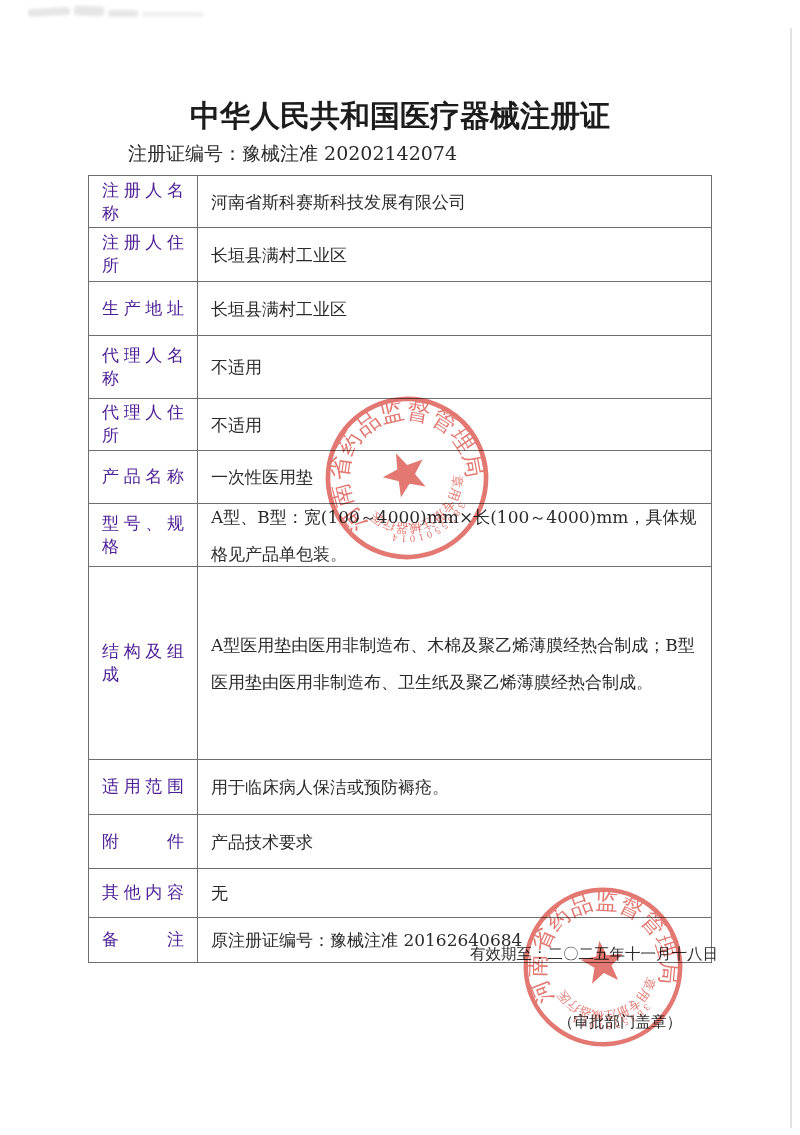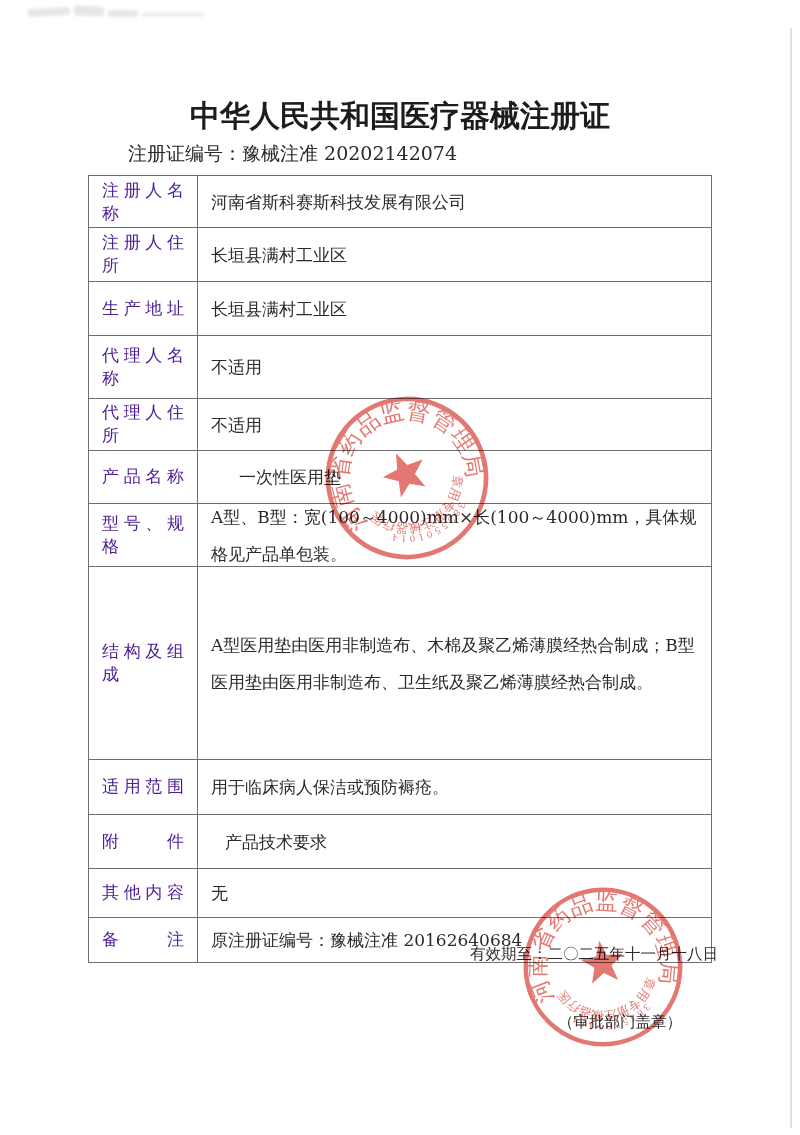--- a/index.html
+++ b/index.html
@@ -34,22 +34,22 @@
 
   
   .cert-table{
     position:absolute;left:88px;top:175px;width:624px;height:788px;
     border:1px solid #6f6f6f;box-sizing:border-box;
     display:flex;flex-direction:column;
   }
   .row{display:flex;box-sizing:border-box;border-bottom:1px solid #6f6f6f;}
   .row:last-child{border-bottom:none;}
   .r1{height:53px;} .r2{height:55px;justify-content:flex-end;} .r3{height:55px;} .r4{height:64px;}
-  .r5{height:53px;} .r6{height:54px;gap:28px;} .r7{height:63px;} .r8{height:197px;}
-  .r9{height:56px;} .r10{height:55px;gap:14px;} .r11{height:50px;} .r12{height:45px;}
+  .r5{height:53px;} .r6{height:54px;} .r7{height:63px;} .r8{height:197px;}
+  .r9{height:56px;} .r10{height:55px;} .r11{height:50px;} .r12{height:45px;}
   .cell{box-sizing:border-box;display:flex;align-items:center;font-size:17px;}
   .label{
     width:109px;flex:none;border-right:1px solid #6f6f6f;
     padding:0 13px;color:#4c1d95;
   }
   .label span{
     display:block;width:100%;
     text-align:justify;text-align-last:justify;
   }
   .value{

